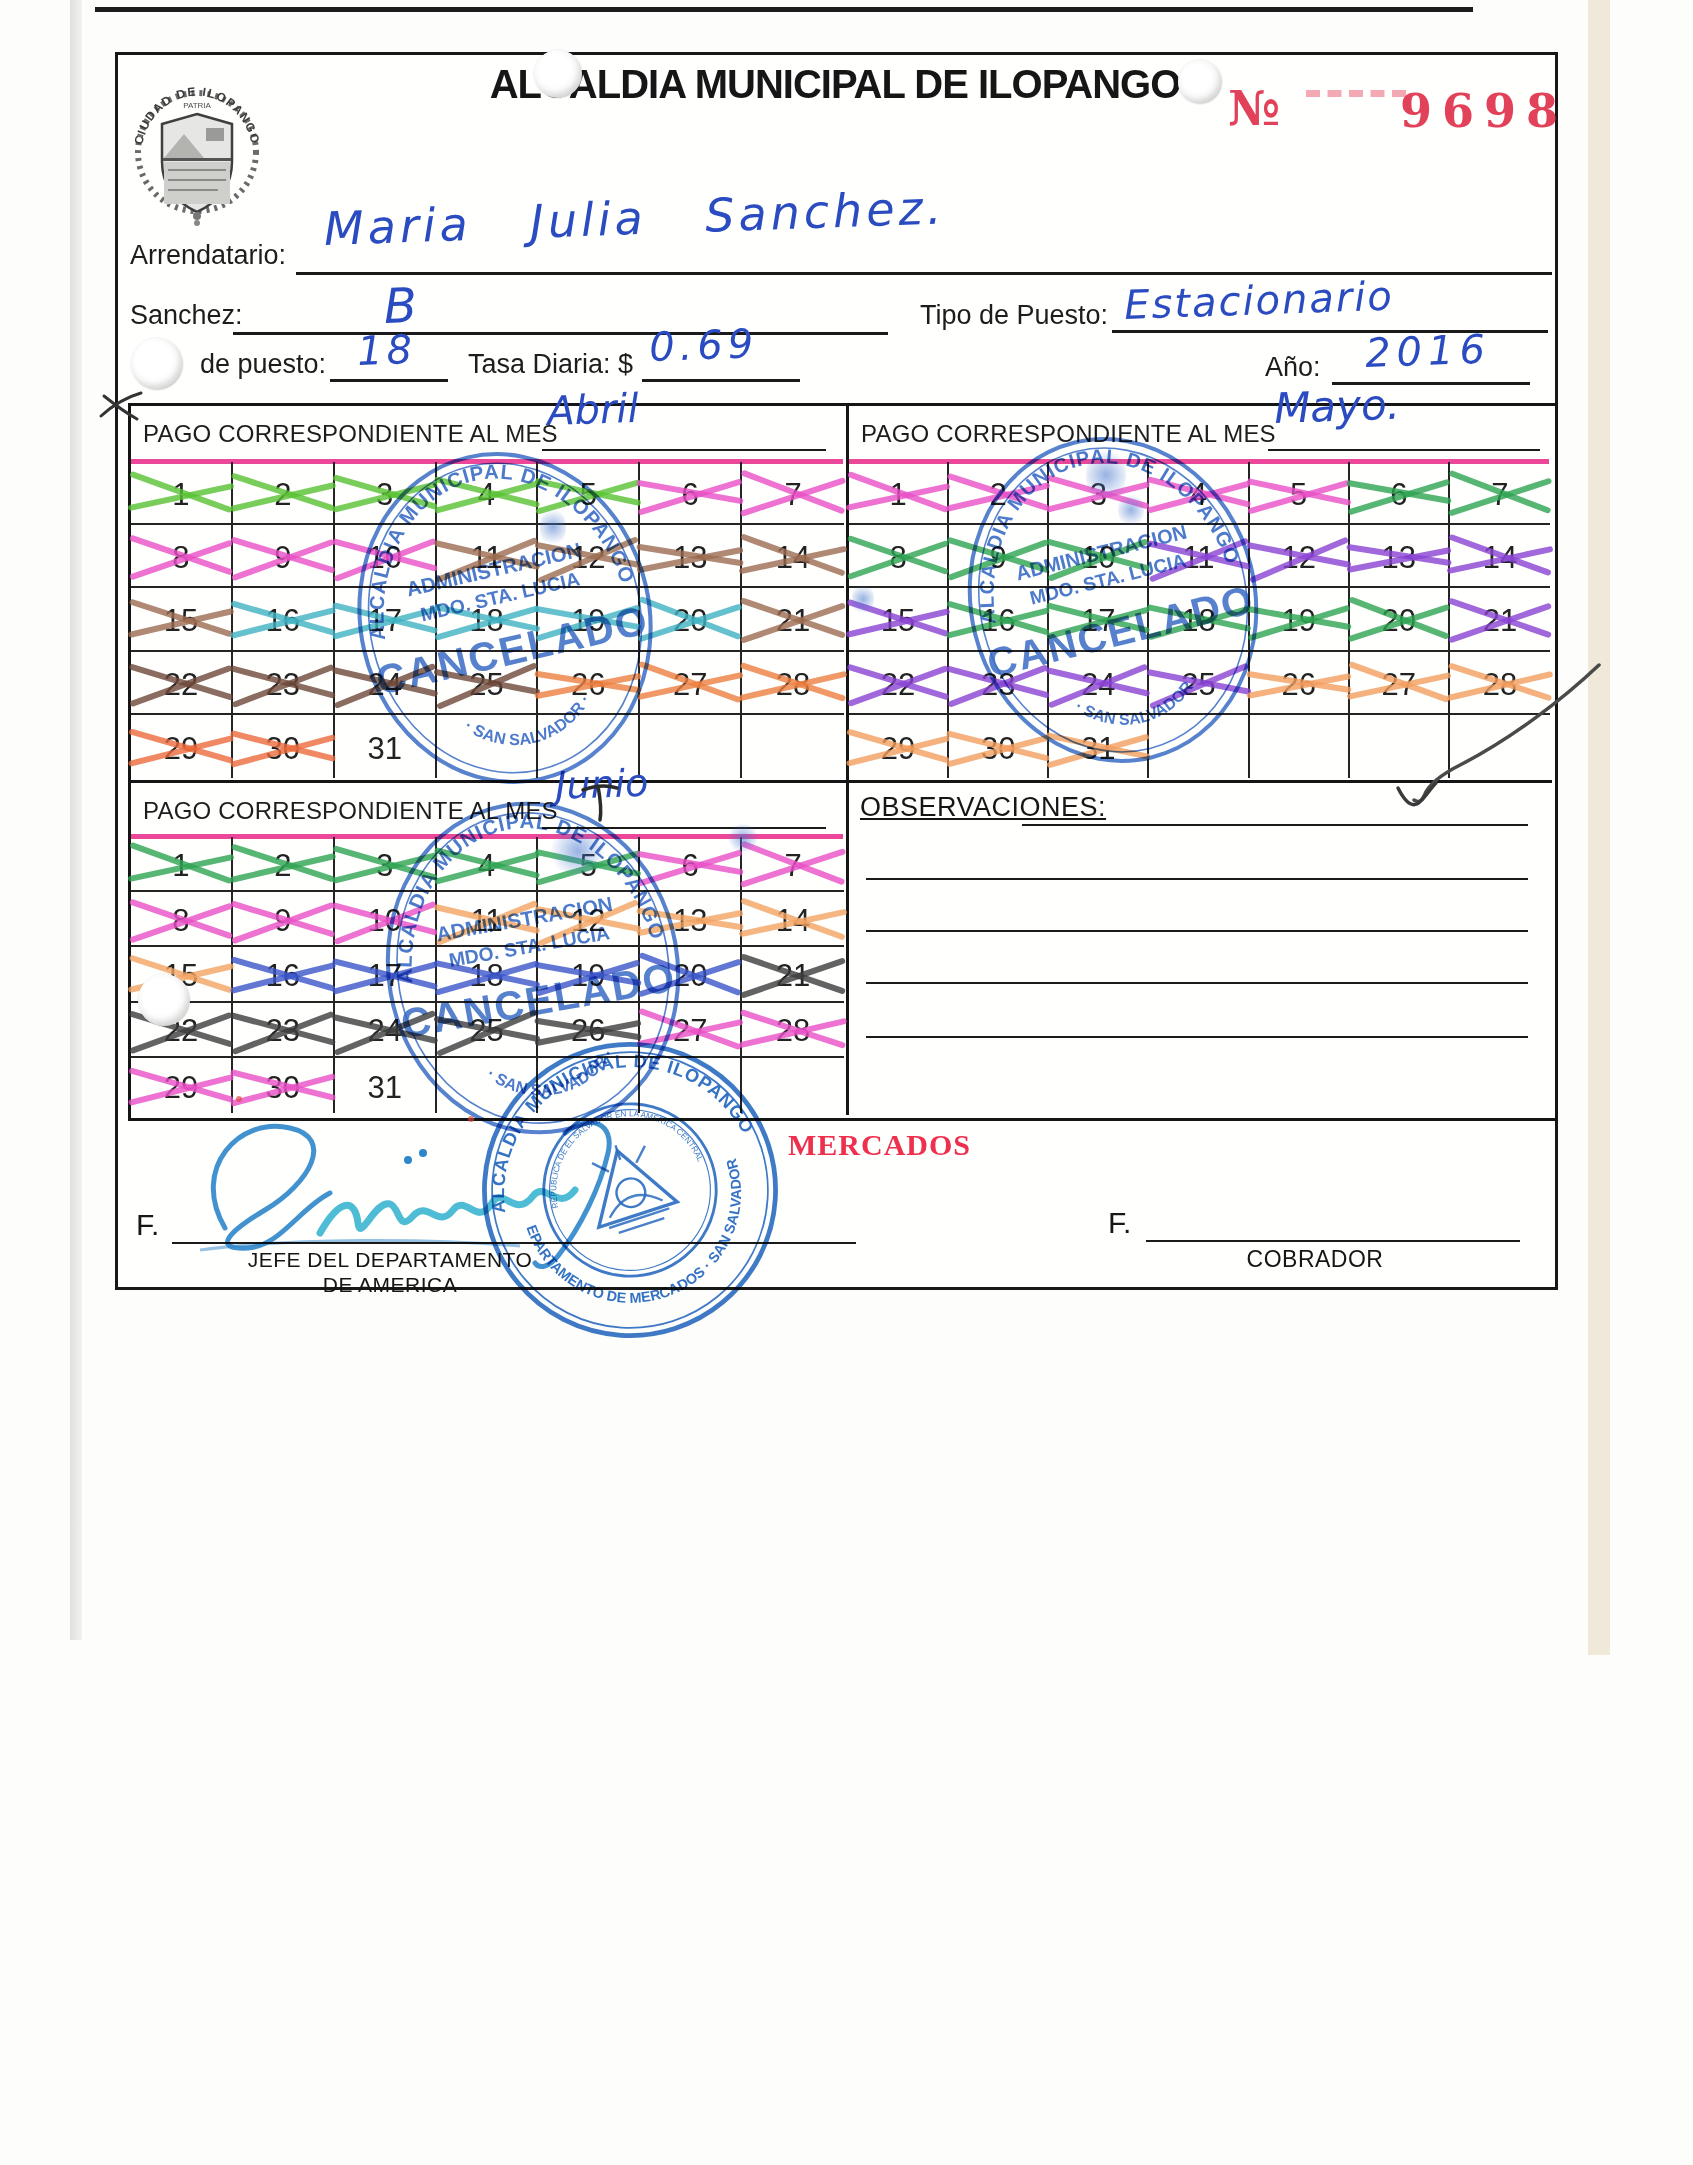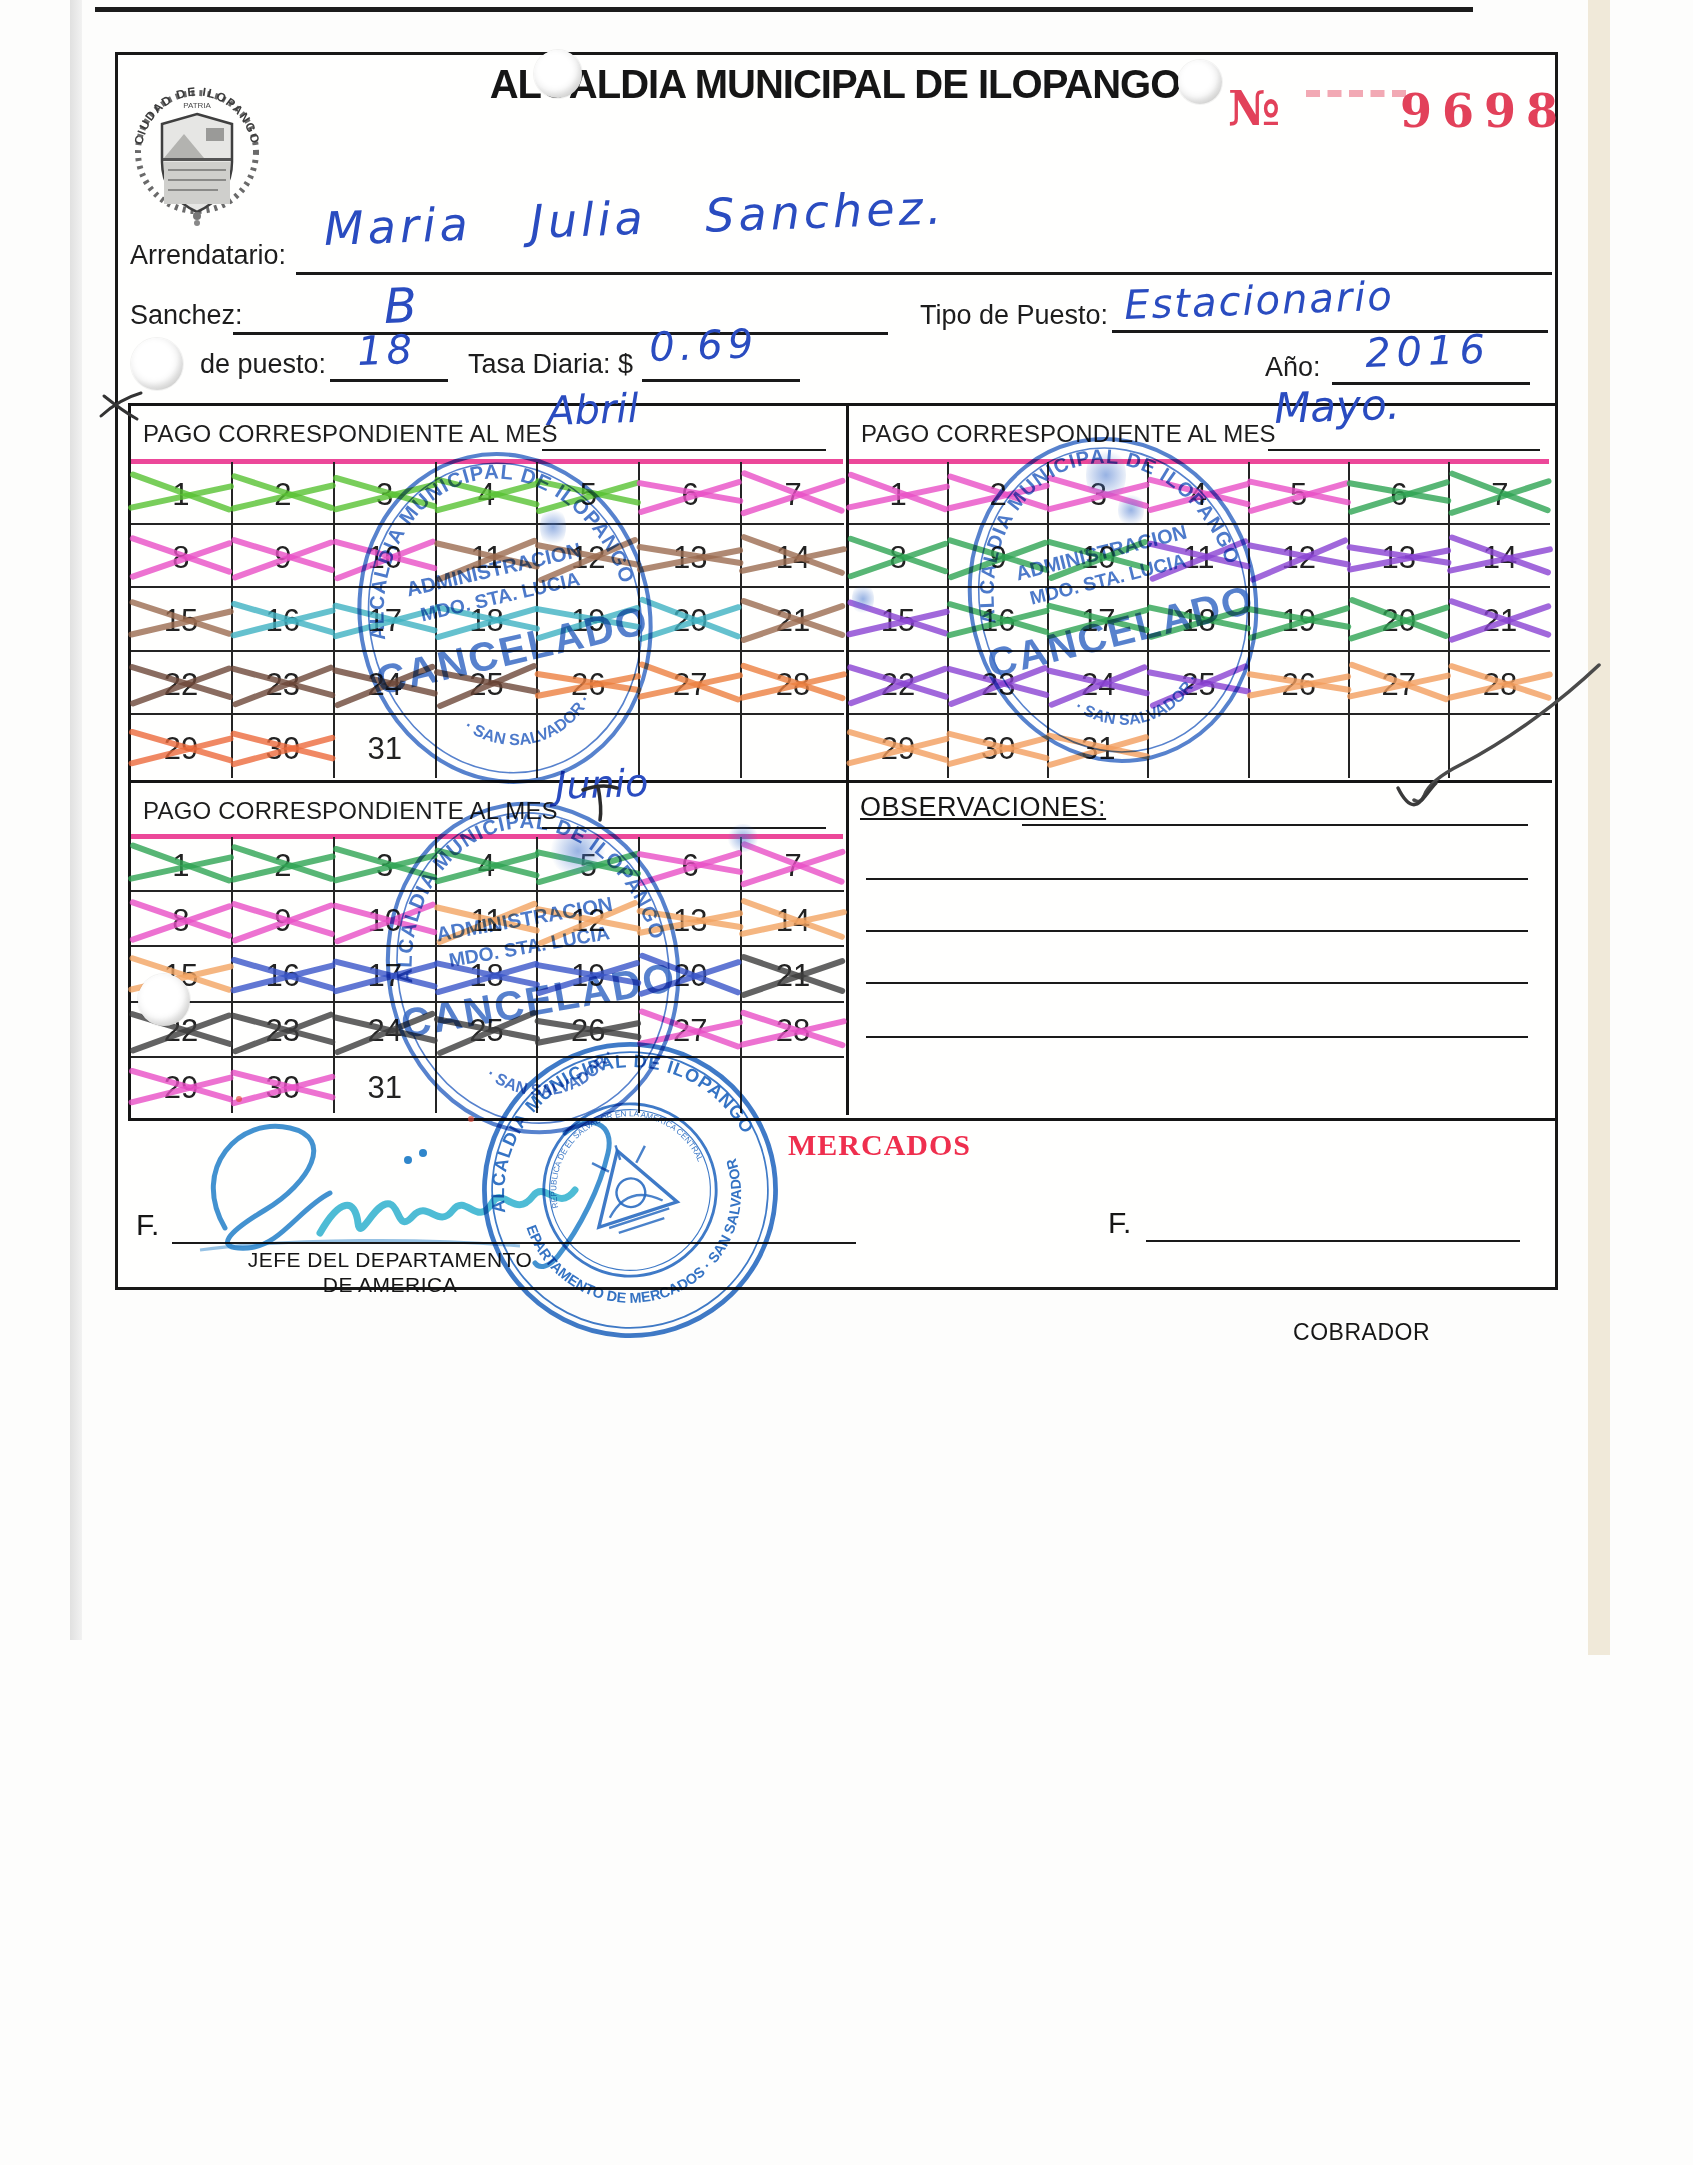--- a/index.html
+++ b/index.html
@@ -536,21 +536,21 @@
 
   <div class="abs foot" style="left:136px;top:1208px;">F.</div>
   <div class="abs uline" style="left:172px;top:1242px;width:684px;border-bottom-width:2.5px;"></div>
   <div class="abs foot-sub" style="left:180px;top:1248px;width:420px;text-align:center;">JEFE DEL DEPARTAMENTO</div>
   <div class="abs foot-sub" style="left:180px;top:1273px;width:420px;text-align:center;">DE AMERICA</div>
 
   <div class="abs original" style="left:788px;top:1128px;">MERCADOS</div>
 
   <div class="abs foot" style="left:1108px;top:1206px;">F.</div>
   <div class="abs uline" style="left:1146px;top:1240px;width:374px;border-bottom-width:2.5px;"></div>
-  <div class="abs foot-sub" style="left:1200px;top:1319px;width:230px;text-align:right;font-size:23px;">COBRADOR</div>
+  <div class="abs foot-sub" style="left:1200px;top:1246px;width:230px;text-align:center;font-size:23px;">COBRADOR</div>
 
   <div class="abs smudge" style="left:1086px;top:446px;width:40px;height:58px;"></div>
   <div class="abs smudge" style="left:1118px;top:492px;width:26px;height:36px;"></div>
   <div class="abs smudge" style="left:540px;top:506px;width:26px;height:42px;"></div>
   <div class="abs smudge" style="left:546px;top:828px;width:64px;height:46px;"></div>
   <div class="abs smudge" style="left:726px;top:824px;width:34px;height:28px;"></div>
   <div class="abs smudge" style="left:852px;top:582px;width:22px;height:34px;"></div>
 
   <div class="abs speck" style="left:144px;top:984px;width:8px;height:8px;"></div>
   <div class="abs speck" style="left:236px;top:1096px;width:6px;height:6px;"></div>

